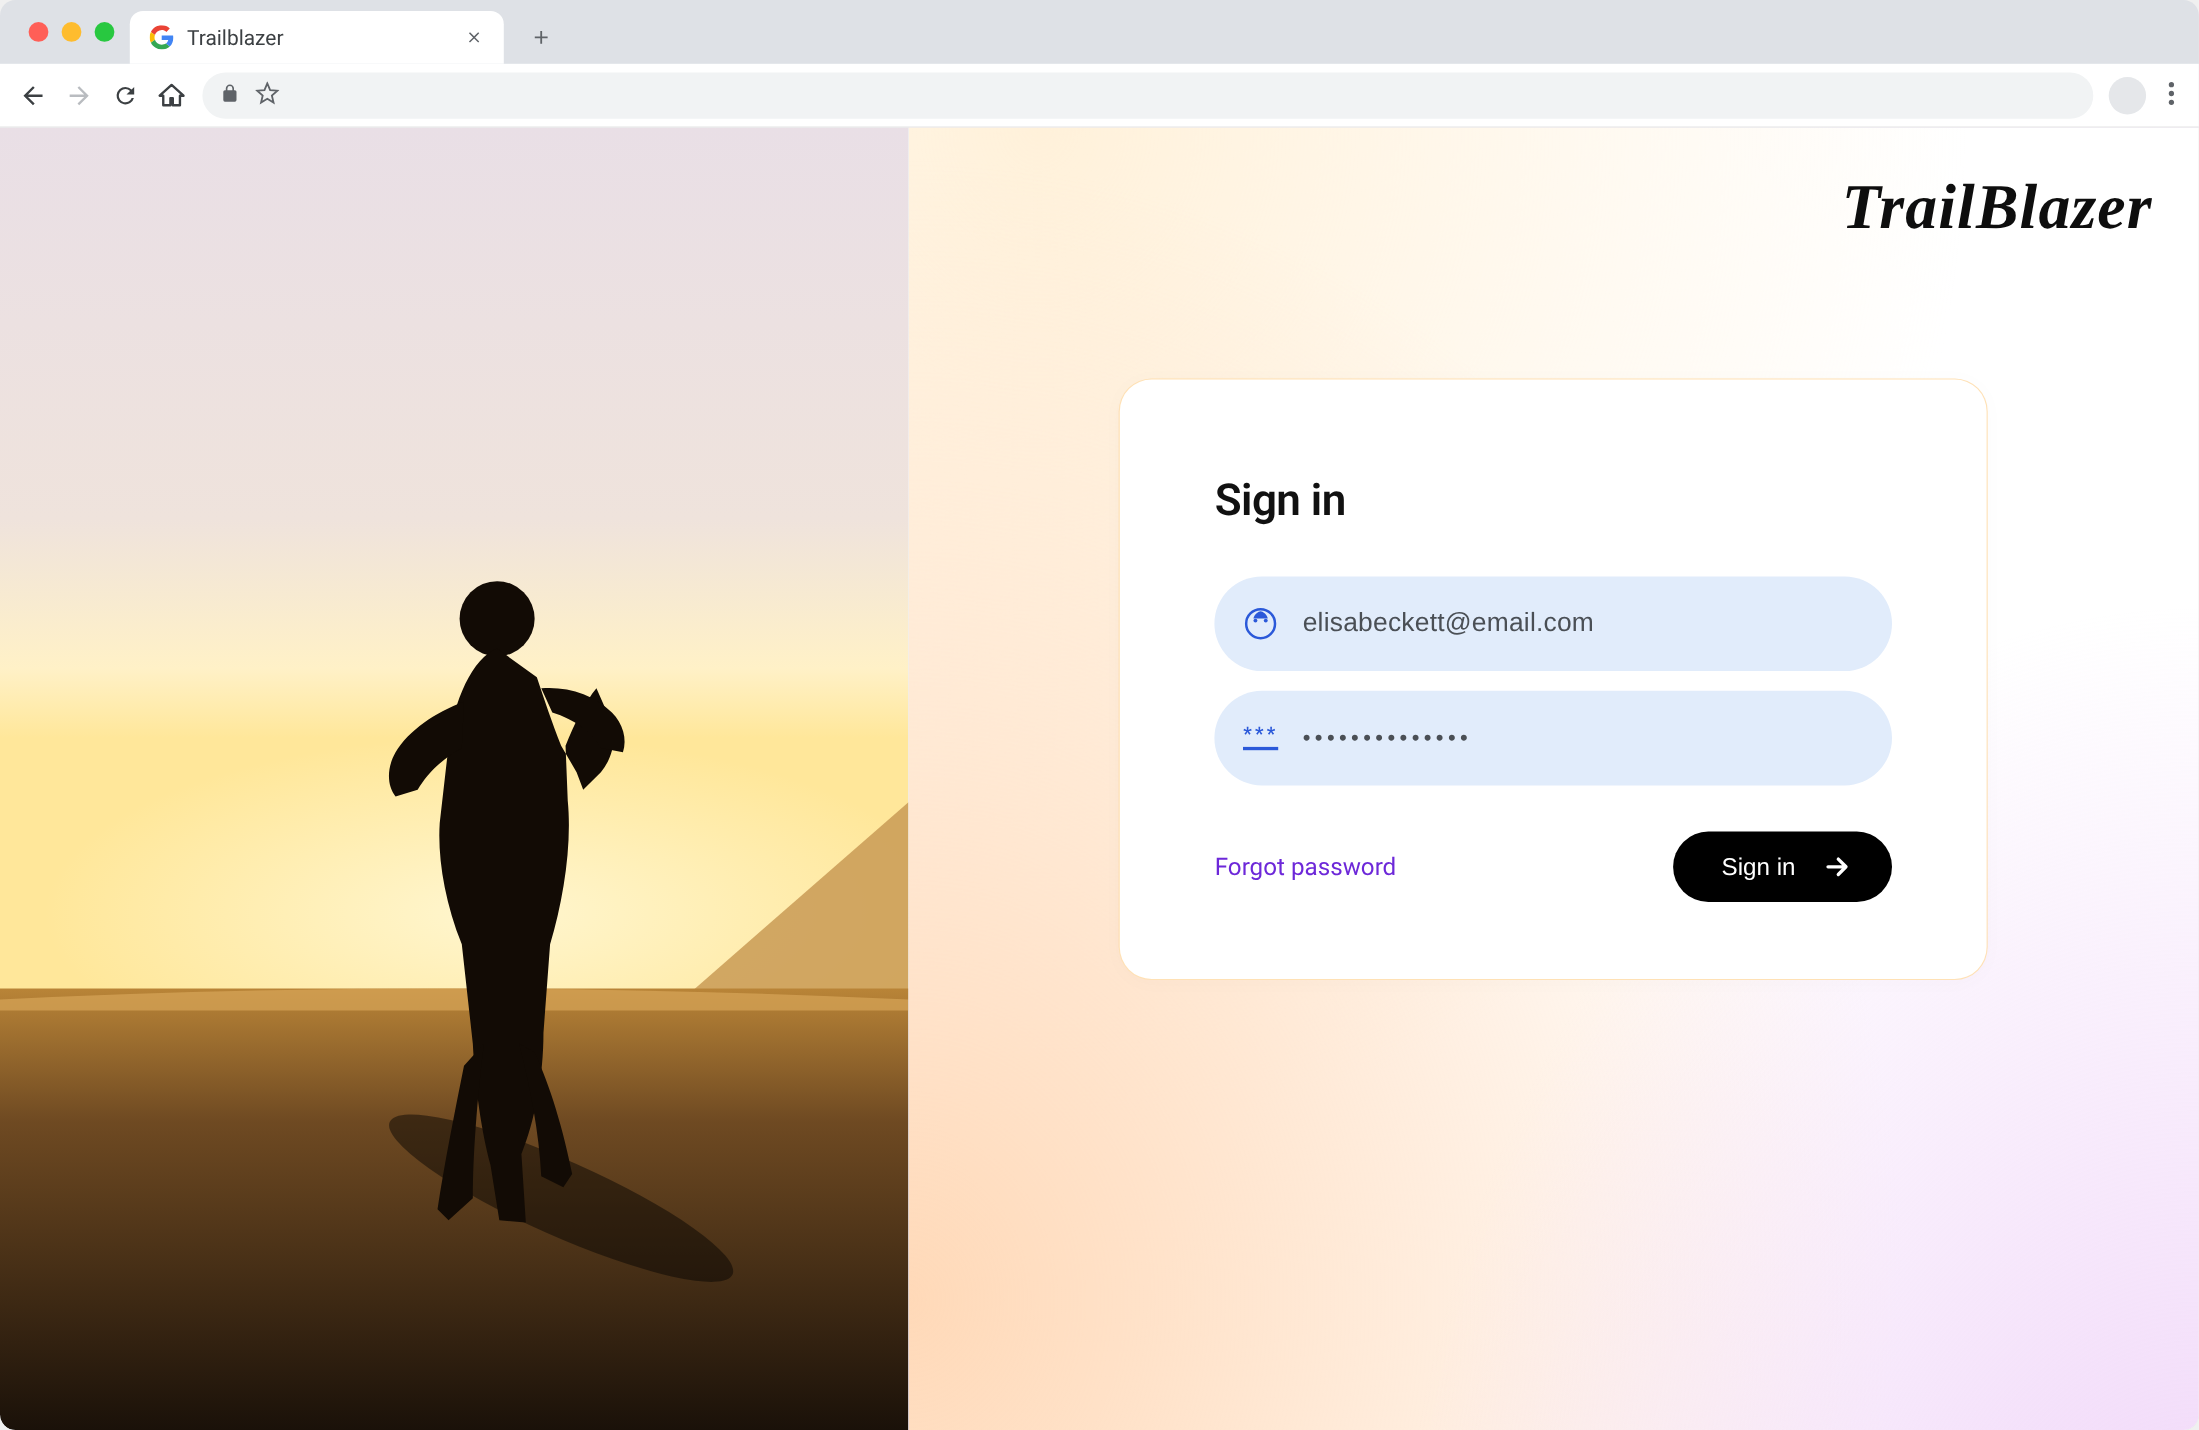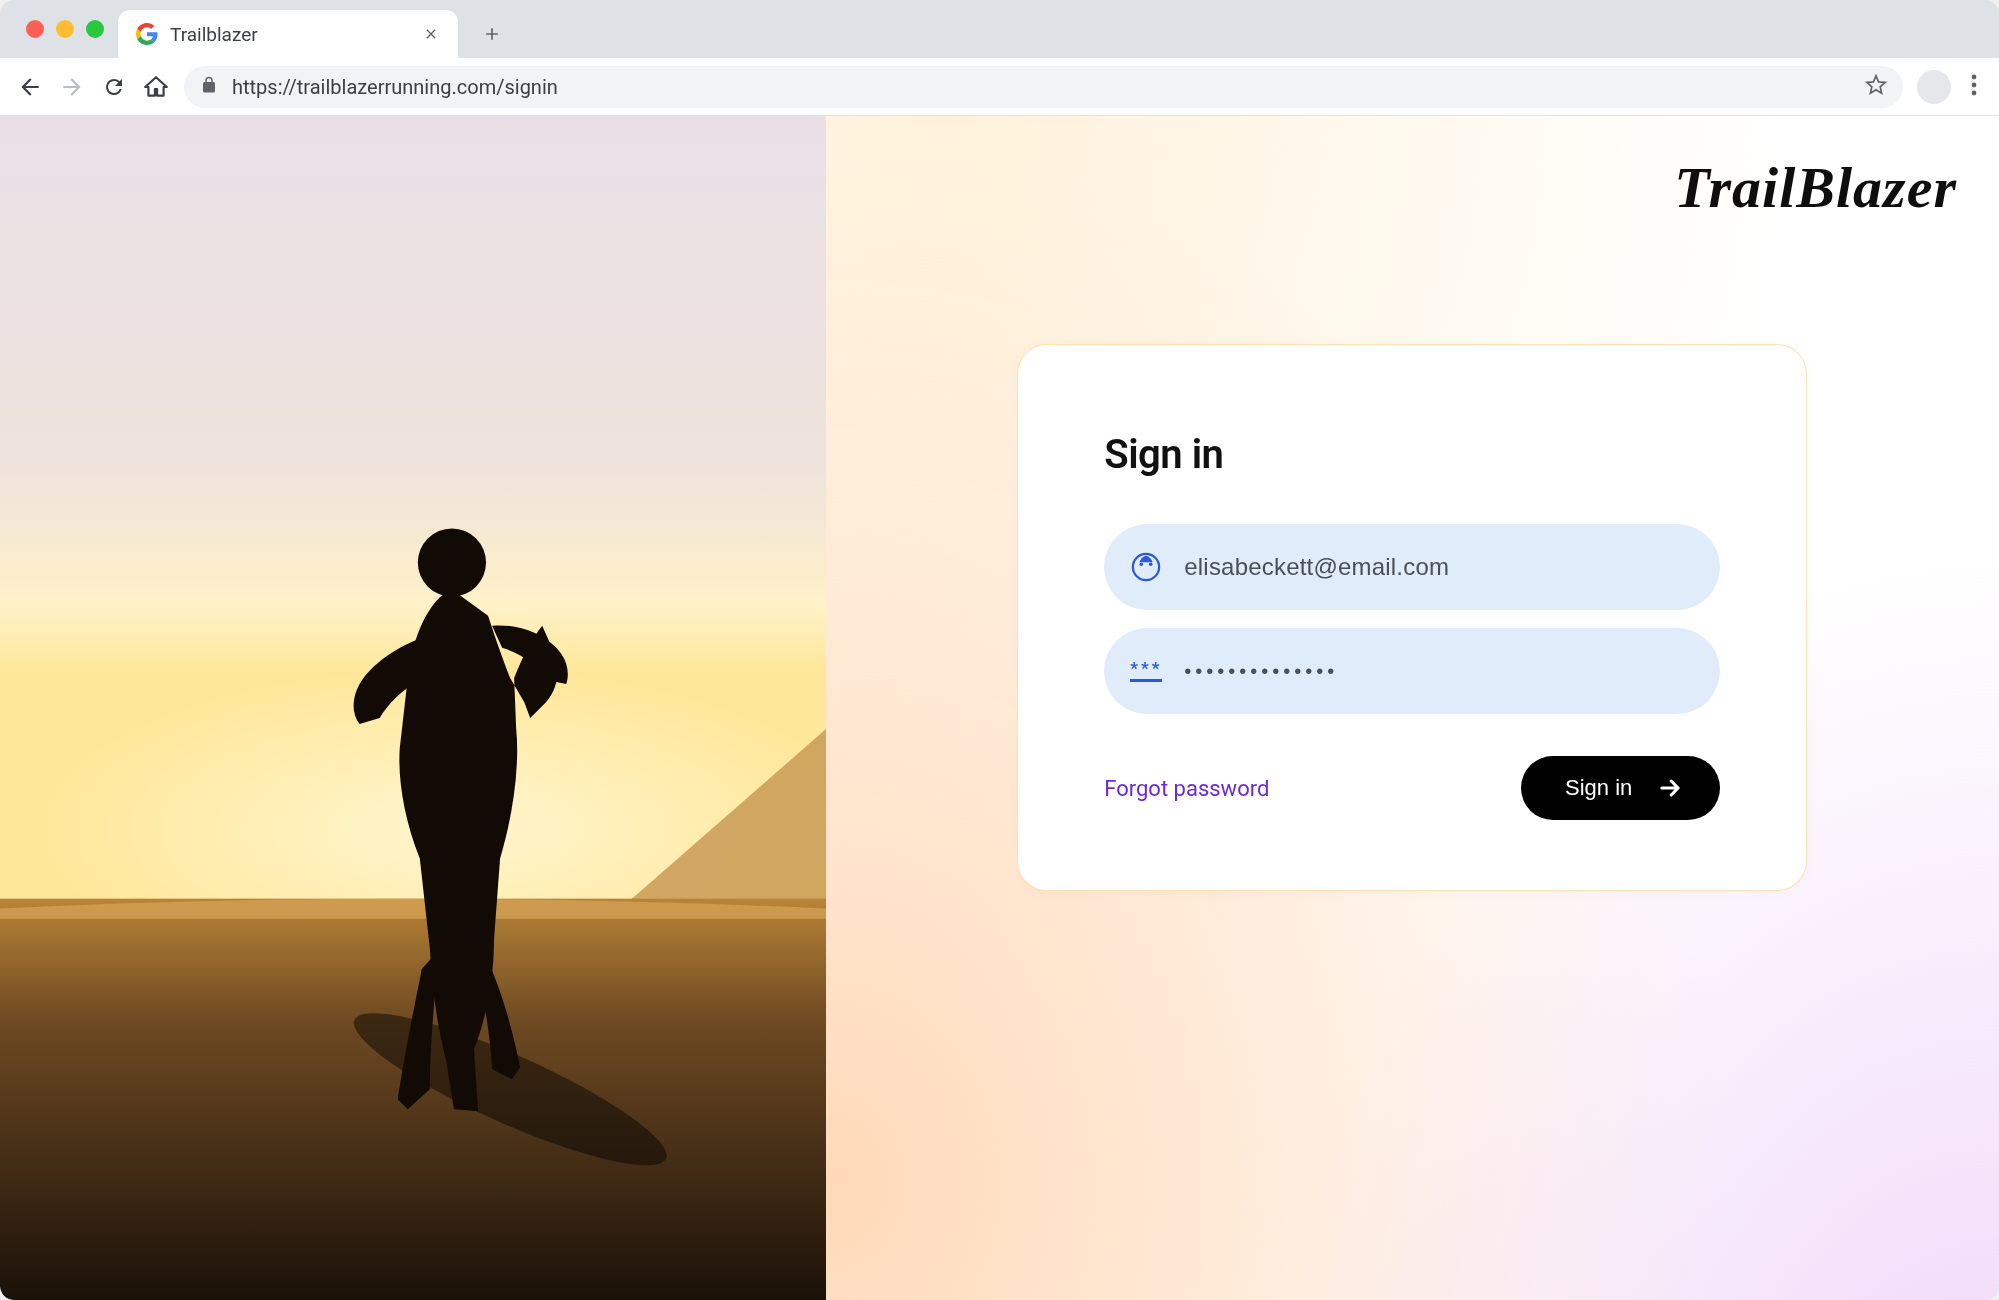--- a/index.html
+++ b/index.html
@@ -284,21 +284,20 @@
           <path d="M12 3 2 12h3v8h6v-6h2v6h6v-8h3L12 3z" fill="none" stroke="currentColor" stroke-width="2" stroke-linejoin="round"></path>
         </svg>
     </div>
 
     <div class="omnibox">
       <span class="lock">
         <svg width="18" height="18" viewBox="0 0 24 24">
             <path d="M18 8h-1V6a5 5 0 0 0-10 0v2H6a2 2 0 0 0-2 2v10a2 2 0 0 0 2 2h12a2 2 0 0 0 2-2V10a2 2 0 0 0-2-2zM9 6a3 3 0 1 1 6 0v2H9V6z" fill="currentColor"></path>
           </svg>
       </span>
-      <span class="url">https://trailblazerrunning.com/signin</span>
       <span class="star">
         <svg width="22" height="22" viewBox="0 0 24 24">
             <path d="M12 17.27 18.18 21l-1.64-7.03L22 9.24l-7.19-.61L12 2 9.19 8.63 2 9.24l5.46 4.73L5.82 21 12 17.27z" fill="none" stroke="currentColor" stroke-width="1.8"></path>
           </svg>
       </span>
     </div>
 
     <div class="avatar"></div>
     <div class="menu-dots">
       <svg width="6" height="22" viewBox="0 0 6 22">

